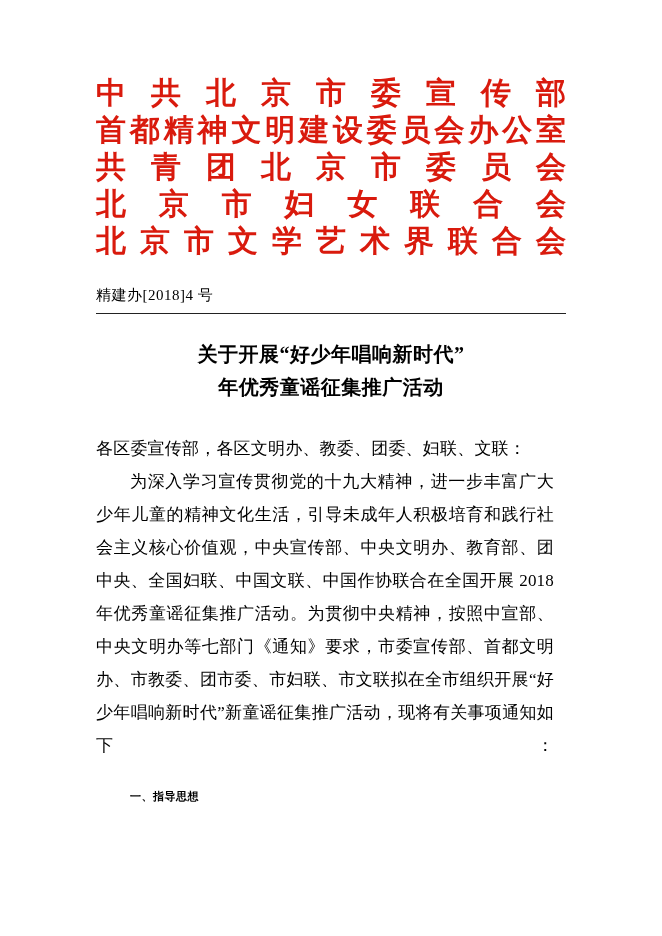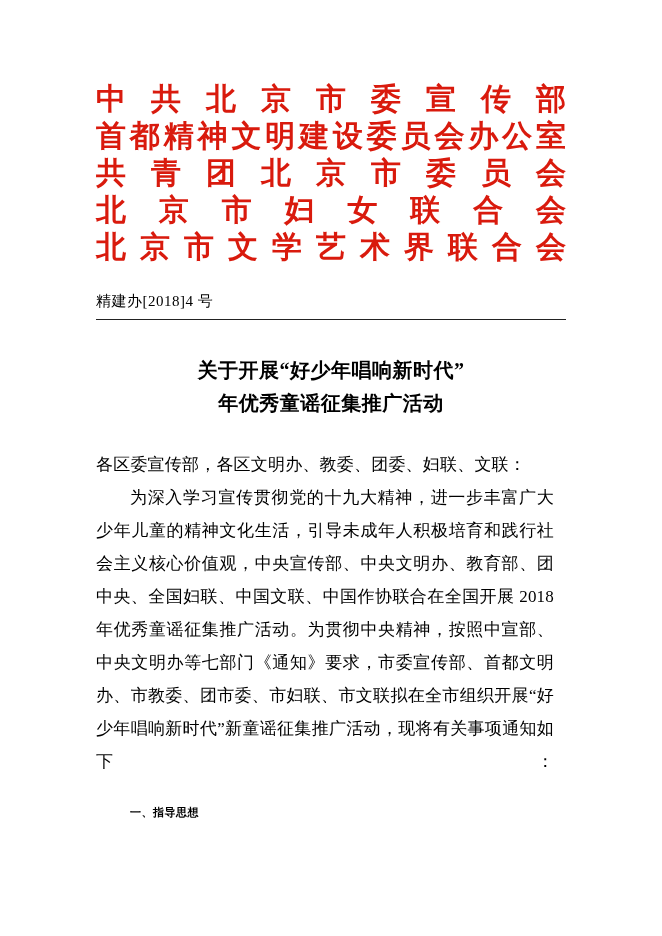--- a/index.html
+++ b/index.html
@@ -12,21 +12,21 @@
     height: 936px;
     font-family: "Liberation Serif", "DejaVu Serif", serif;
     color: #000000;
     overflow: hidden;
   }
   .page {
     position: relative;
     width: 662px;
     height: 936px;
     box-sizing: border-box;
-    padding: 14px 96px;
+    padding: 8px 96px;
   }
 
   
   .masthead {
     padding-top: 66px;
   }
   .masthead-line {
     color: #d91a0d;
     font-family: "Liberation Serif", "DejaVu Serif", serif;
     font-weight: 700;
@@ -56,21 +56,21 @@
   .rule {
     margin-top: 8px;
     border: none;
     border-top: 1.6px solid #222222;
     height: 0;
     width: 100%;
   }
 
   
   .title-block {
-    margin-top: 34px;
+    margin-top: 24px;
     text-align: center;
   }
   .title-line {
     font-size: 20px;
     font-weight: 700;
     line-height: 33px;
     letter-spacing: 0.5px;
   }
 
   

